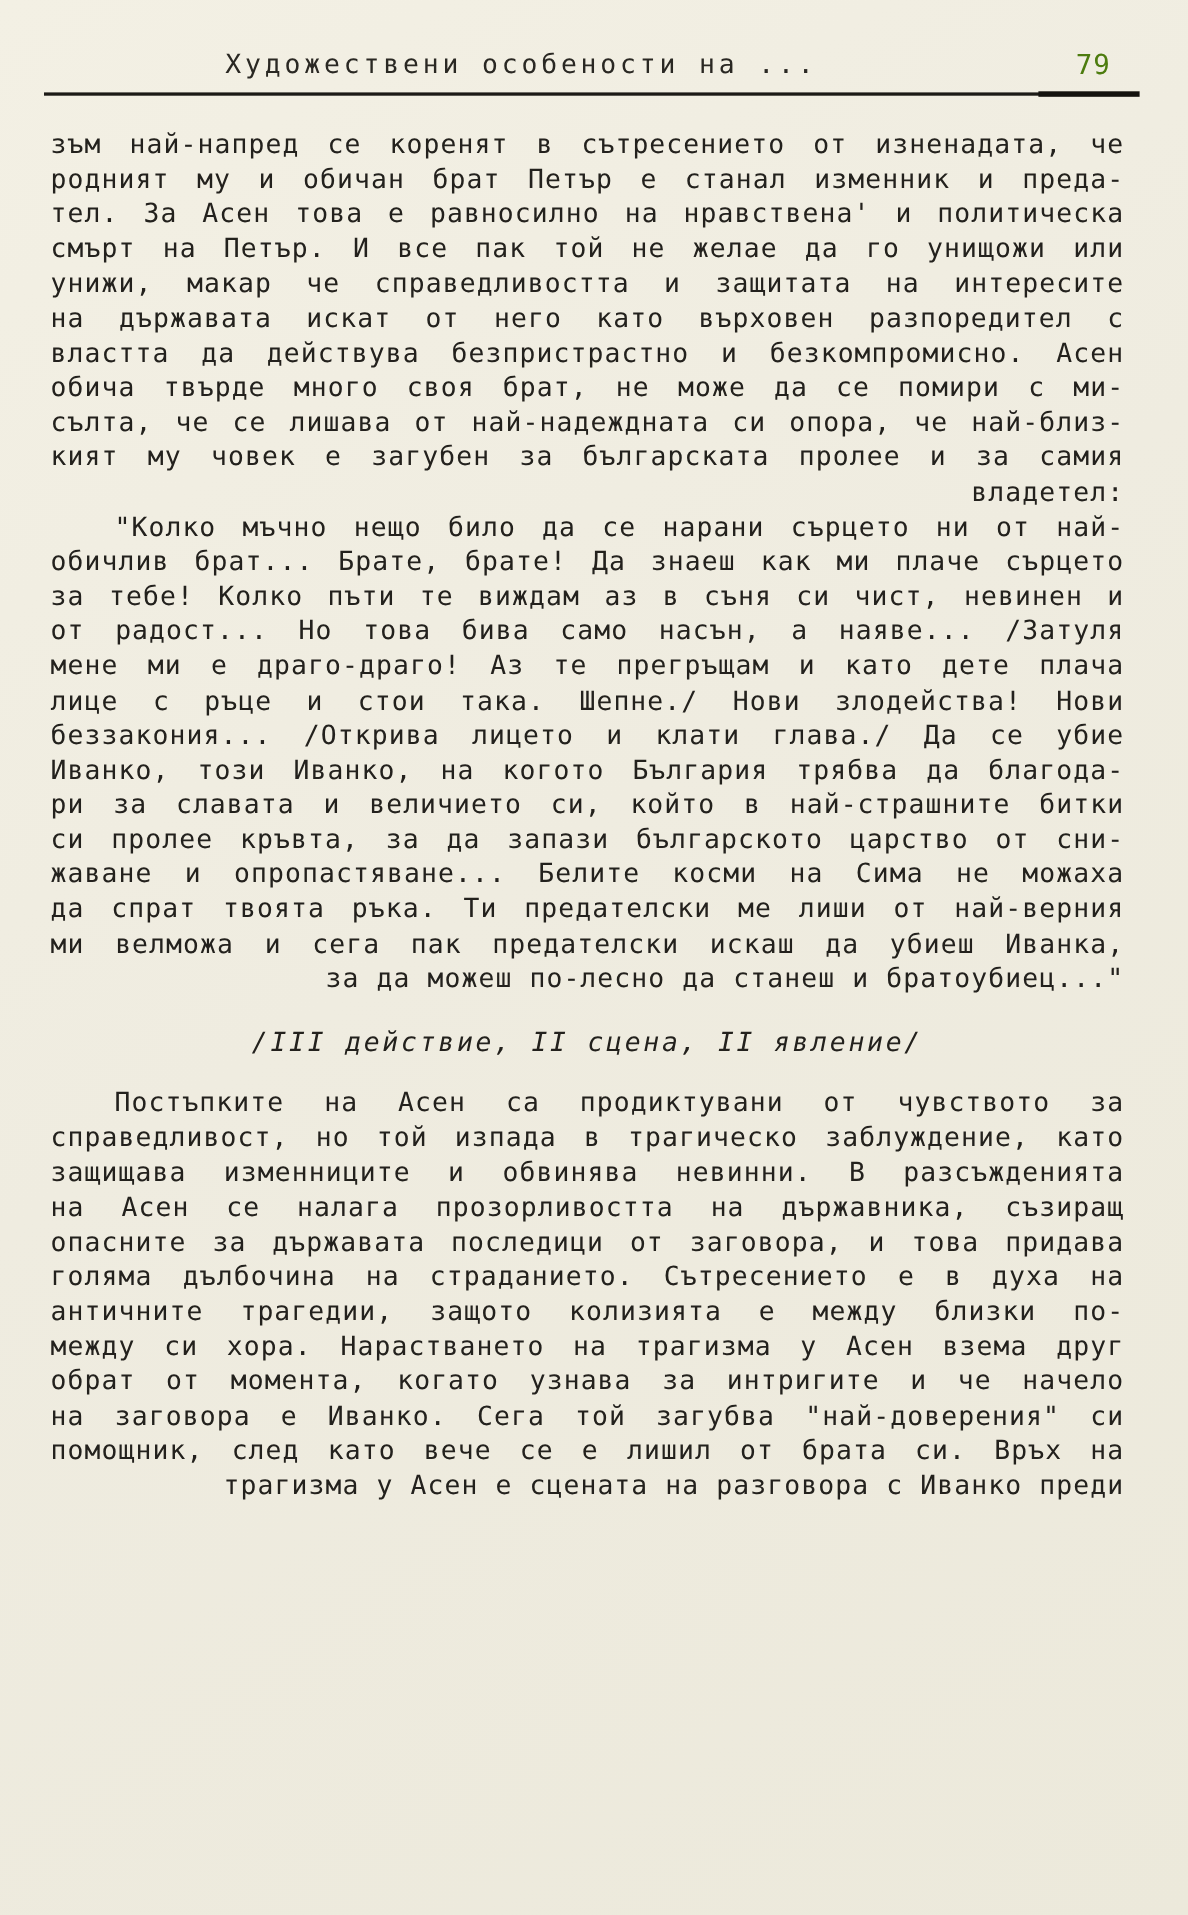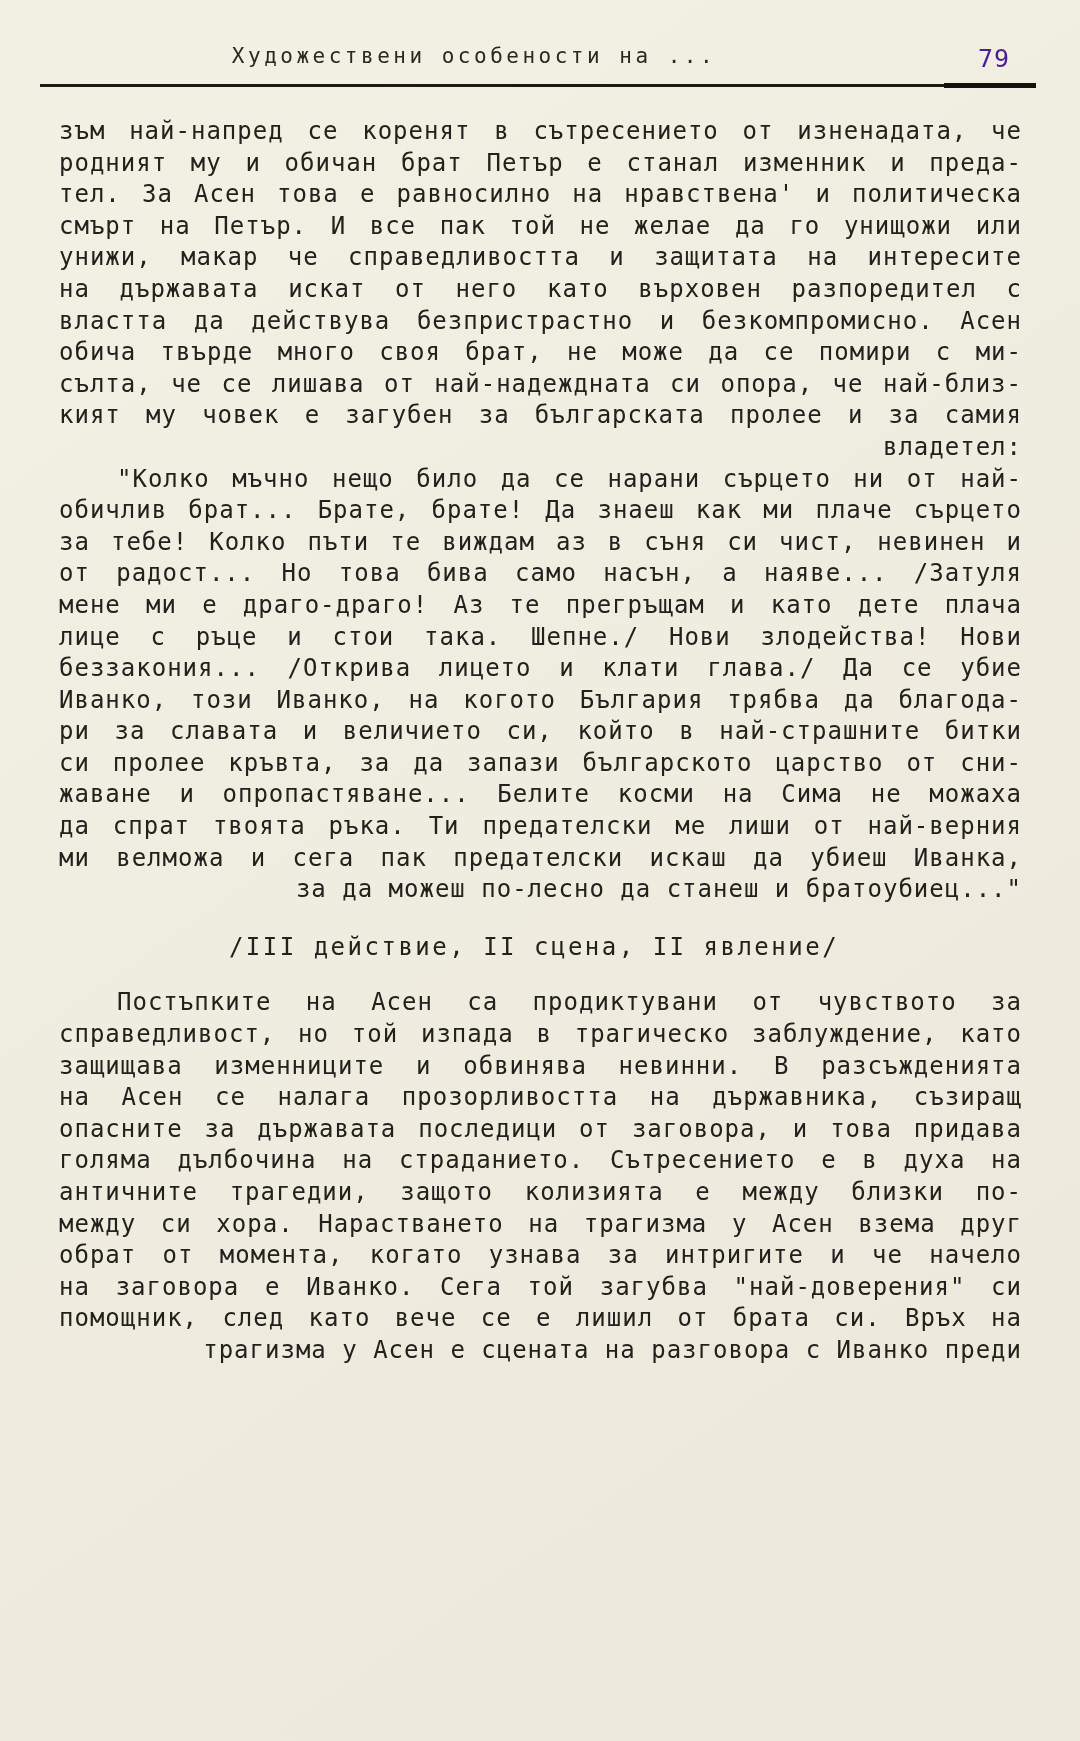--- a/index.html
+++ b/index.html
@@ -23,32 +23,32 @@
   }
   
   .header {
     position: relative;
     height: 34px;
     margin-bottom: 4px;
   }
   .running-title {
     display: block;
     text-align: center;
-    font-size: 21px;
+    font-size: 24px;
     letter-spacing: 3.5px;
     color: #2a2823;
     padding-right: 120px; 
   }
   .page-number {
     position: absolute;
     right: 12px;
     top: 0;
     font-size: 25px;
     letter-spacing: 1px;
-    color: #4c1d95;
+    color: #4d7c0f;
     text-align: center;
   }
   .header-rule {
     position: relative;
     height: 8px;
     margin: 2px 0 26px 0;
   }
   .header-rule .long-seg {
     position: absolute;
     left: -6px;
@@ -75,35 +75,35 @@
   .line {
     font-size: 24px;
     line-height: 31.6px;
     letter-spacing: 1px;
     white-space: normal;
     color: #23211d;
   }
   .line.just {
     text-align: justify;
     text-align-last: justify;
-    margin-left: 13px;
   }
   .line.last {
     text-align: right;
   }
   .line.indent {
     padding-left: 58px;
   }
   .center-line {
     font-size: 24px;
     line-height: 31.6px;
     letter-spacing: 2.5px;
     text-align: center;
     margin: 26px 0 24px 0;
     color: #23211d;
+    font-style: italic;
   }
 </style>
 </head>
 <body>
 
 <div class="page">
   <div class="header">
     <span class="running-title">Художествени особености на ...</span>
     <span class="page-number">79</span>
   </div>

